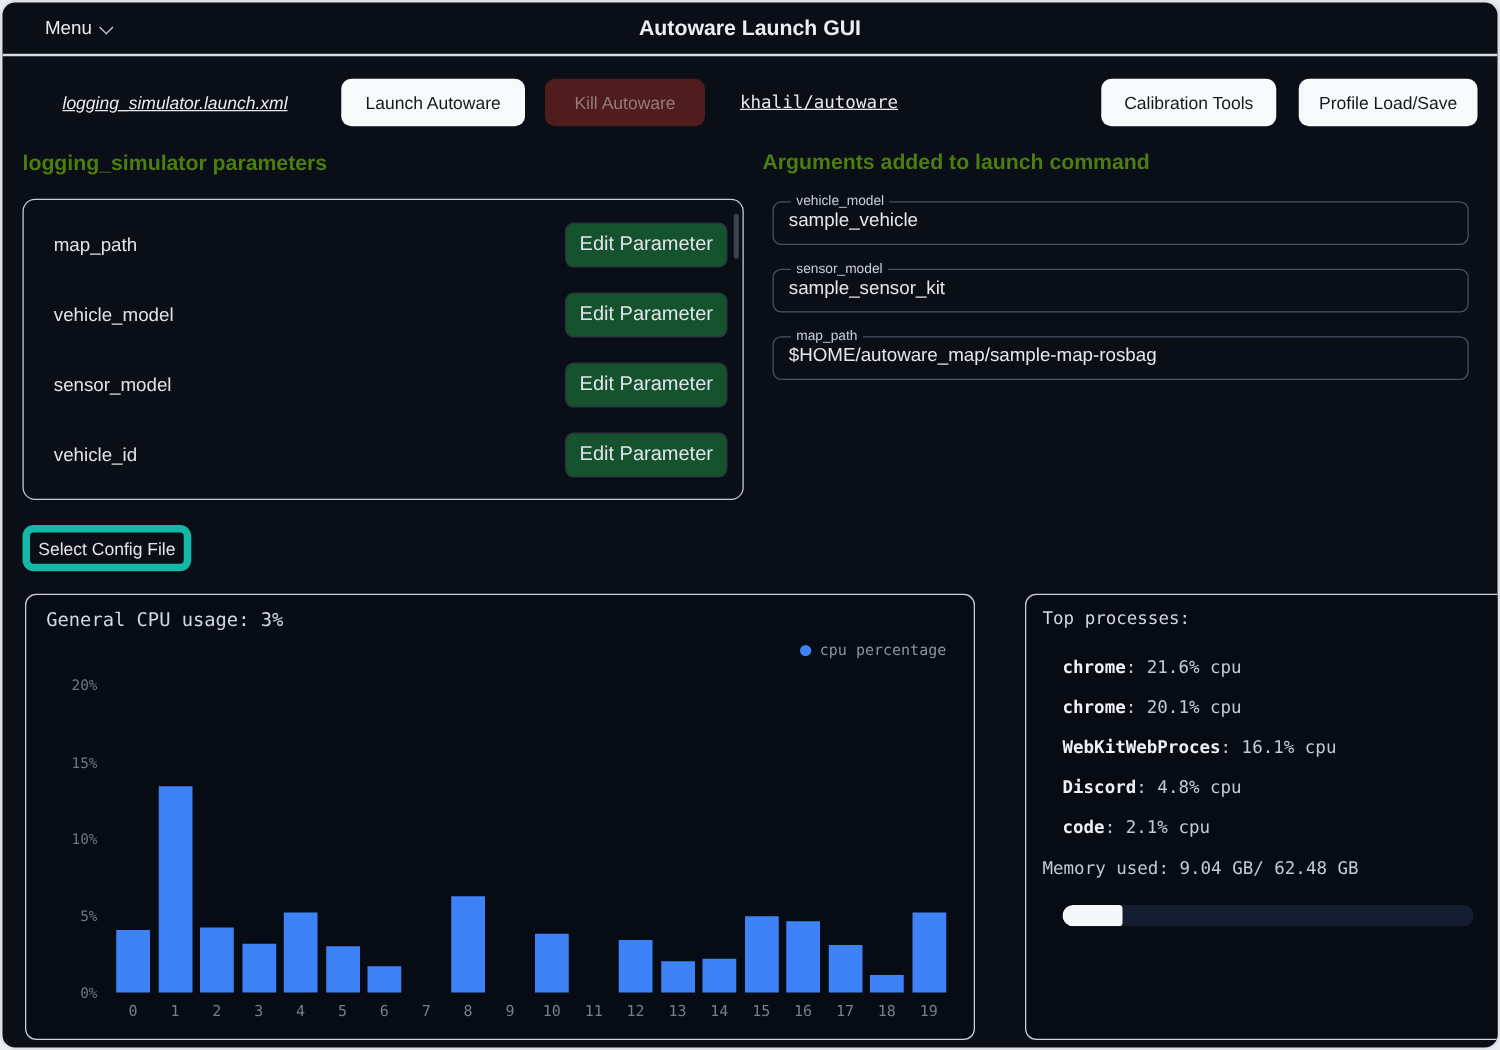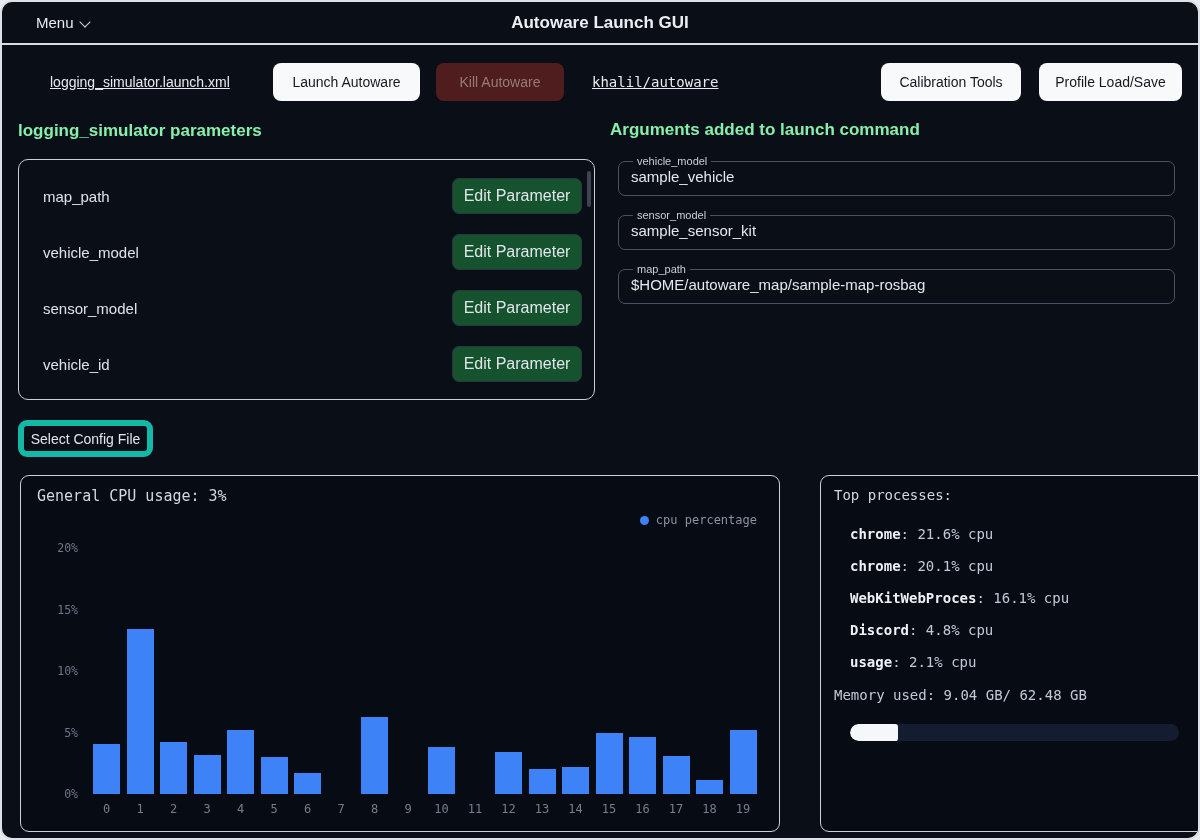--- a/index.html
+++ b/index.html
@@ -36,37 +36,37 @@
   }
   .app-title {
     position:absolute; left:0; right:0; text-align:center;
     color:#eceef4; font-size:17px; font-weight:bold;
   }
   
   .toolbar-link {
     position:absolute; top:72px; color:#e8eaf0; font-size:14px;
     text-decoration:underline; cursor:pointer;
   }
-  .link-file { left:48px; }
+  .link-file { left:48px;font-style:italic; }
   .link-repo { left:590px; font-family:"DejaVu Sans Mono", monospace; }
   .btn {
     position:absolute; top:61px; height:38px;
     border-radius:8px; font-size:14px; font-weight:500;
     display:flex; align-items:center; justify-content:center;
     cursor:pointer; border:none;
     font-family:"Liberation Sans", sans-serif;
   }
   .btn-white { background:#f8f9fb; color:#14181f; }
   .btn-launch { left:271px; width:147px; }
   .btn-kill   { left:434px; width:128px; background:#4f1d1d; color:#977a7a; }
   .btn-cal    { left:879px; width:140px; }
   .btn-prof   { left:1037px; width:143px; }
   
   .sec-h {
-    position:absolute; color:#86efac; font-size:17px; font-weight:bold;
+    position:absolute; color:#4d7c0f; font-size:17px; font-weight:bold;
   }
   .h-params { left:16px; top:119px; }
   .h-args   { left:608px; top:118px; }
   
   .params-panel {
     position:absolute; left:16px; top:157px; width:577px; height:241px;
     border:1px solid #c9ced7; border-radius:10px;
     overflow:hidden; padding-top:8px;
   }
   .param-row {
@@ -274,21 +274,21 @@
       </div>
   </div>
 
   <div class="panel proc-panel">
     <div class="proc-heading">Top processes:</div>
     <div class="proc-list">
         <div class="proc-line"><b>chrome</b><span>: 21.6% cpu</span></div>
         <div class="proc-line"><b>chrome</b><span>: 20.1% cpu</span></div>
         <div class="proc-line"><b>WebKitWebProces</b><span>: 16.1% cpu</span></div>
         <div class="proc-line"><b>Discord</b><span>: 4.8% cpu</span></div>
-        <div class="proc-line"><b>usage</b><span>: 2.1% cpu</span></div>
+        <div class="proc-line"><b>code</b><span>: 2.1% cpu</span></div>
       </div>
     <div class="mem-label">Memory used: 9.04 GB/ 62.48 GB</div>
     <div class="mem-track">
       <div class="mem-fill" style="width: 14.5%;"></div>
     </div>
   </div>
 
 </div>
 
 </body></html>

